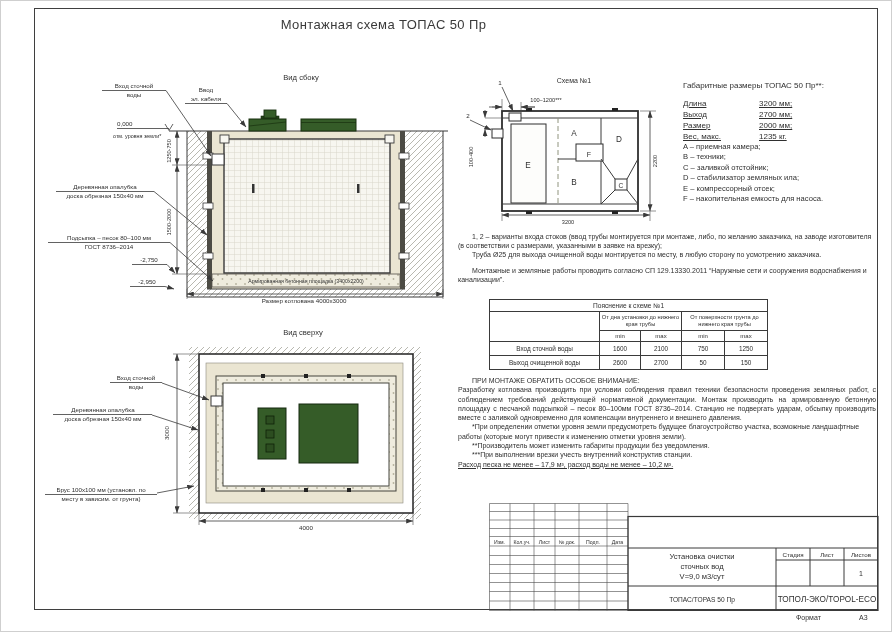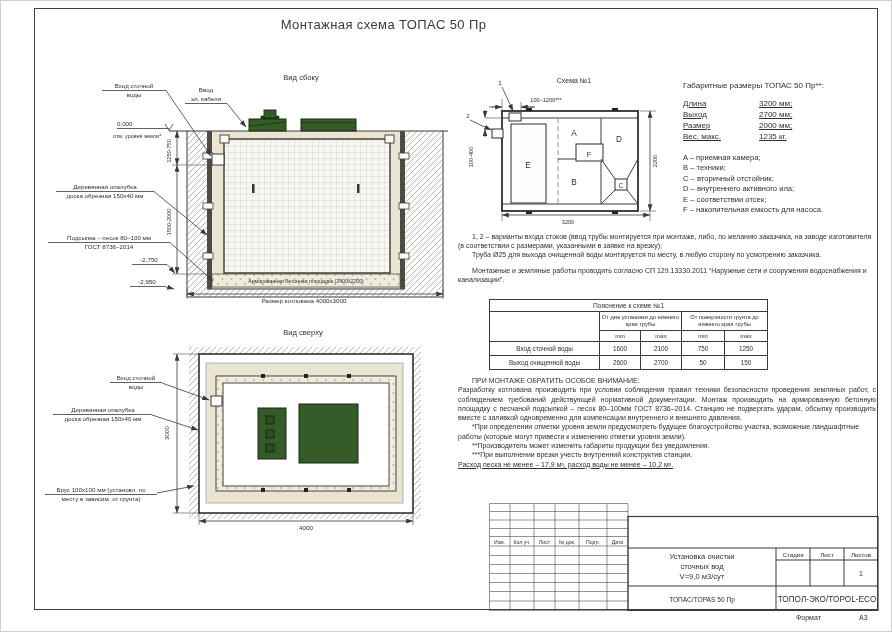--- a/index.html
+++ b/index.html
@@ -15,21 +15,21 @@
   .t5{font-size:5.2px}.t54{font-size:5.4px}.t55{font-size:5.6px}
   .t6{font-size:6.2px}.t65{font-size:6.6px}.t7{font-size:7px}
   .t75{font-size:7.6px}.t8{font-size:8.2px}
   .ln{stroke:#3a3a3a;stroke-width:1;fill:none;}
   .thin{stroke:#4a4a4a;stroke-width:.6;fill:none;}
   .lead{stroke:#3a3a3a;stroke-width:.8;fill:none;}
   .ginfo{position:absolute;left:682px;top:79px;width:196px;font-size:8px;line-height:11px;}
   .ginfo .gtitle{margin-bottom:7px;}
   .ginfo .row{display:flex;text-decoration:underline;}
   .ginfo .gl{width:76px;}
-  .legend{margin-top:11px;font-size:7.6px;line-height:10.4px;}
+  .legend{font-size:7.6px;line-height:10.4px;}
   .notes{position:absolute;left:457px;top:231px;width:418px;font-size:7px;line-height:9px;}
   .notes p{margin:0;text-indent:14px;}
   .notes p.gap{margin-top:7px;}
   .pipe-table{position:absolute;left:488px;top:298px;border-collapse:collapse;table-layout:fixed;width:278px;}
   .pipe-table td{border:1px solid #3a3a3a;text-align:center;font-size:6.4px;
                  padding:0;line-height:1.15;color:#2f2f2f;}
   .pipe-table .tt{height:11px;font-size:6.6px;}
   .pipe-table .grp{font-size:5.7px;height:18px;padding:0 1px;}
   .pipe-table .mm{height:10px;font-size:6px;}
   .pipe-table .dr td{height:13px;}
@@ -289,23 +289,23 @@
         <span class="gl">Размер</span>
         <span>2000 мм;</span>
       </div>
     <div class="row">
         <span class="gl">Вес, макс.</span>
         <span>1235 кг.</span>
       </div>
     <div class="legend">
       <div>A – приемная камера;</div>
       <div>B – техники;</div>
-      <div>C – вторичный отстойник;</div>
-      <div>D – внутреннего активного ила;</div>
-      <div>E – соответствии отсек;</div>
+      <div>C – заливкой отстойник;</div>
+      <div>D – стабилизатор земляных ила;</div>
+      <div>E – компрессорный отсек;</div>
       <div>F – накопительная емкость для насоса.</div>
     </div>
   </div>
 
   <div class="notes">
     <p>1, 2 – варианты входа стоков (ввод трубы монтируется при монтаже, либо, по желанию заказчика, на заводе изготовителя (в соответствии с размерами, указанными в заявке на врезку);</p>
     <p>Труба Ø25 для выхода очищенной воды монтируется по месту, в любую сторону по усмотрению заказчика.</p>
     <p class="gap">Монтажные и земляные работы проводить согласно СП 129.13330.2011 “Наружные сети и сооружения водоснабжения и канализации”.</p>
   </div>
 

